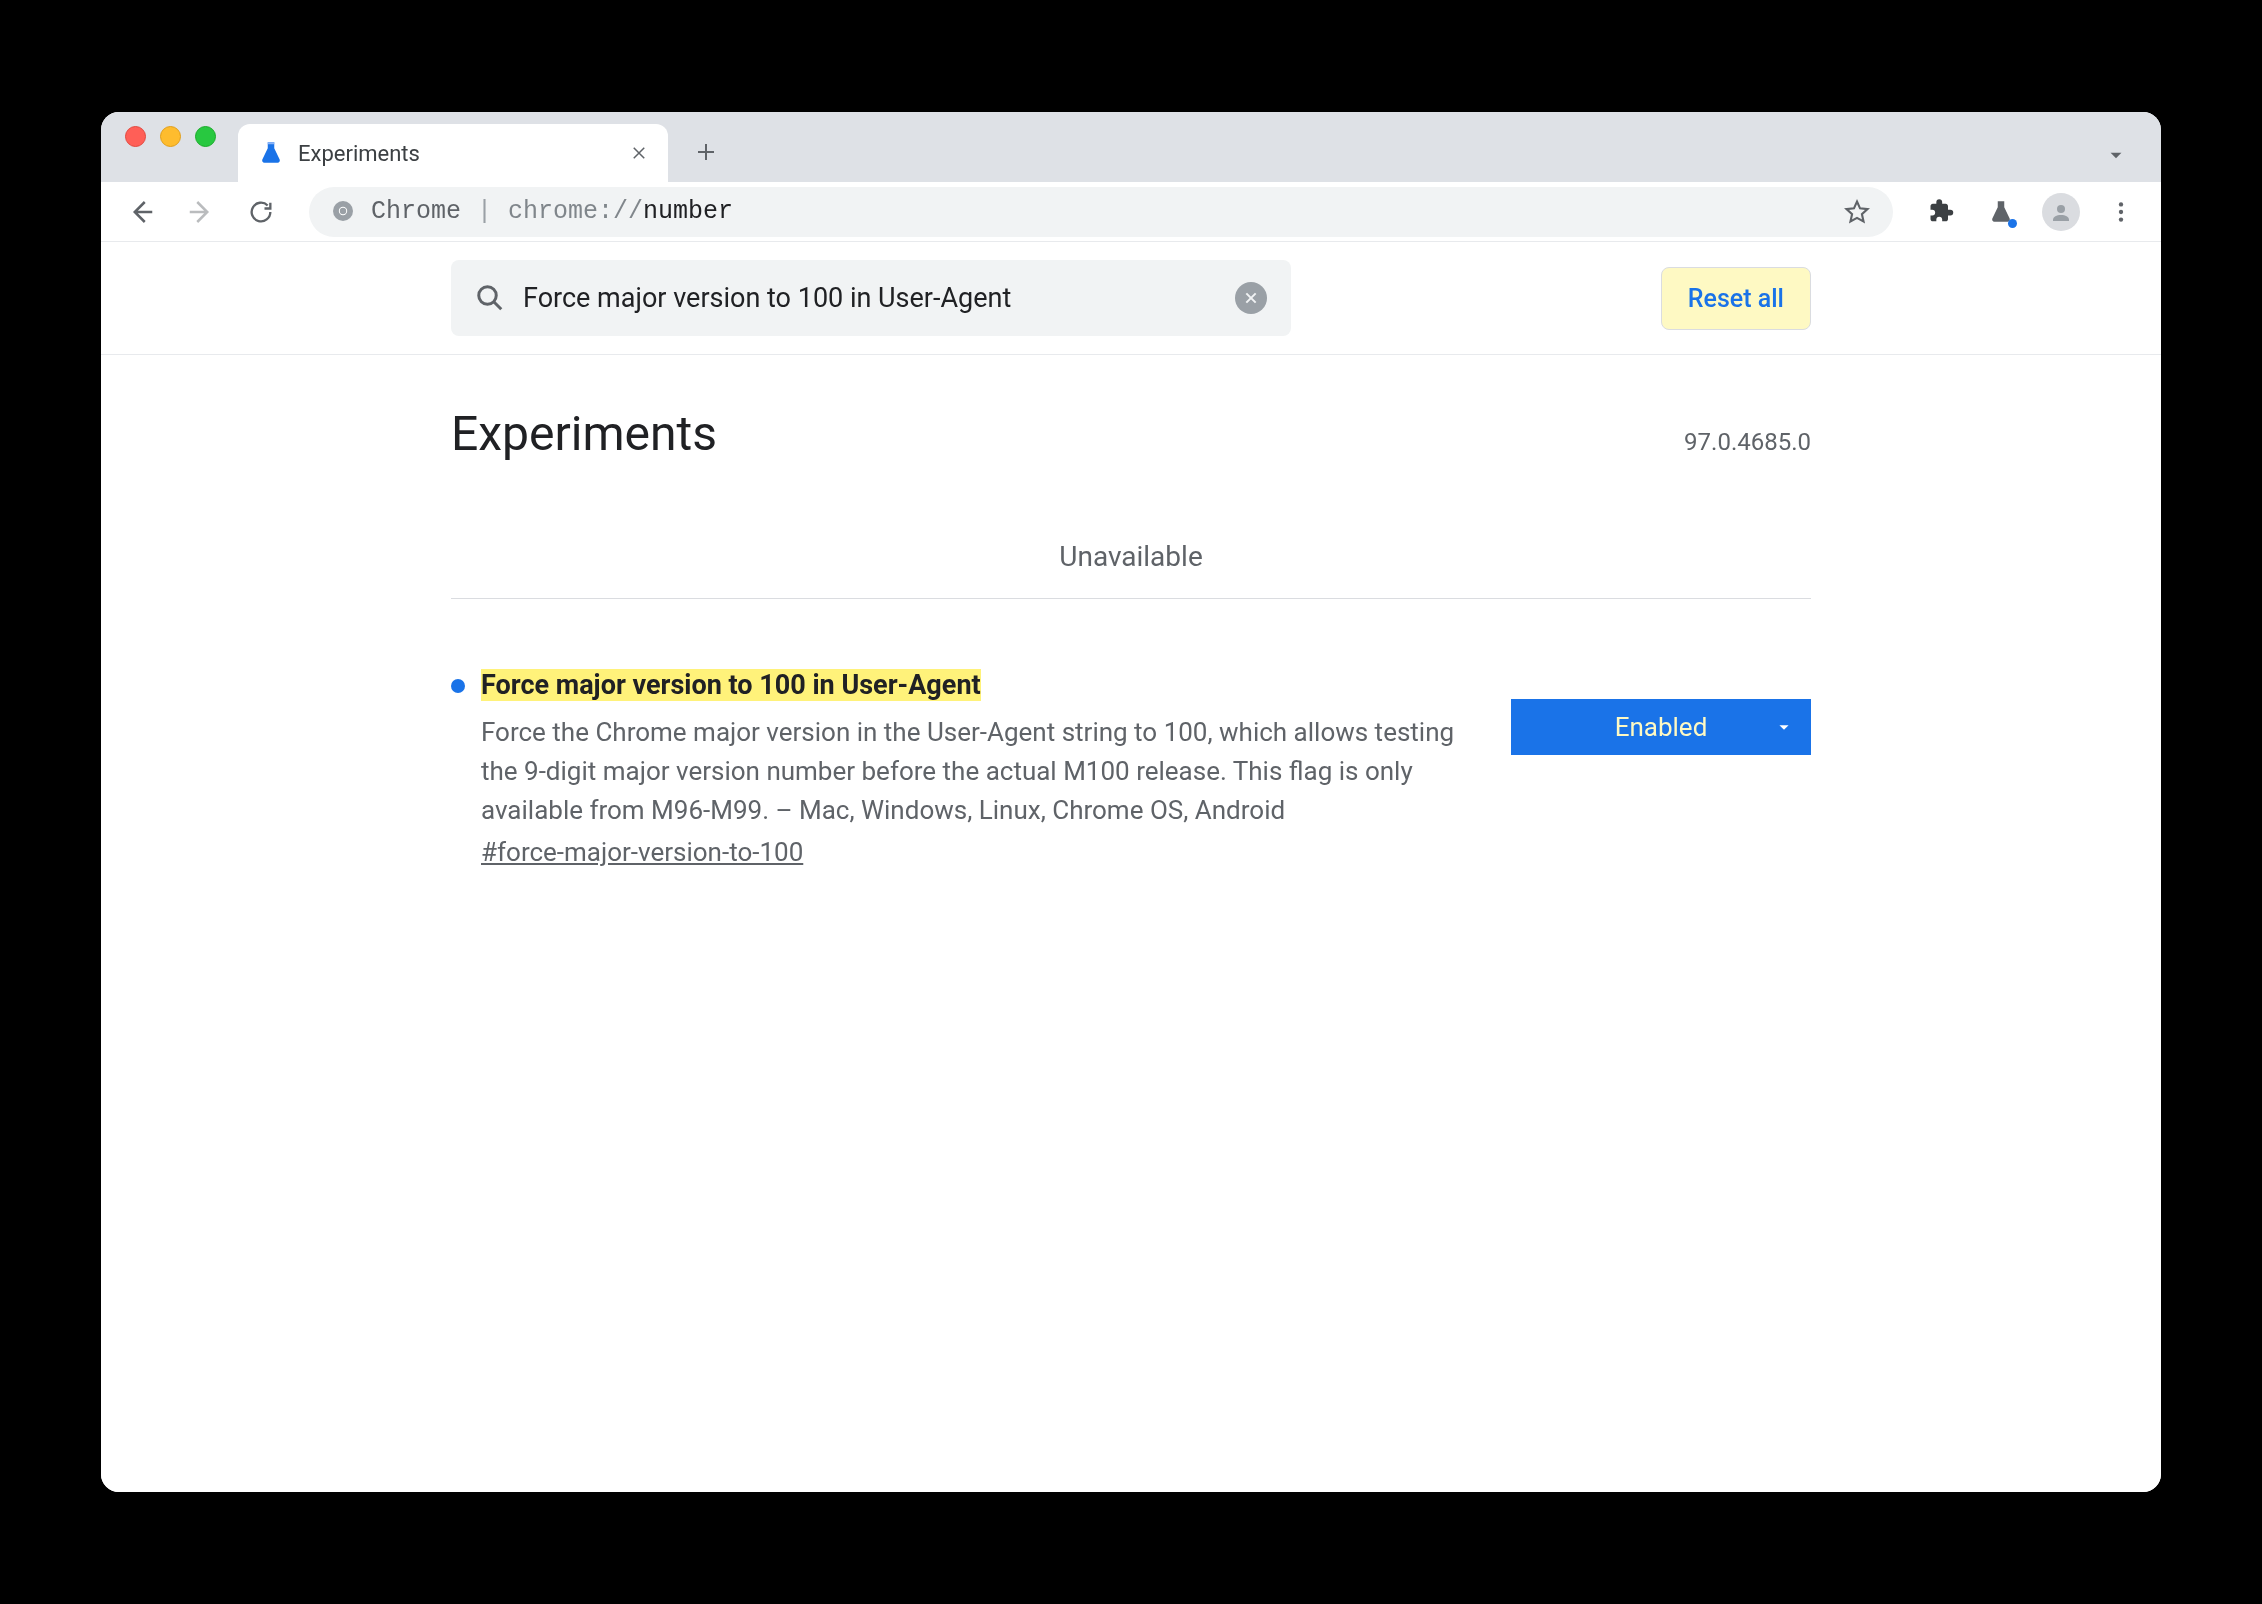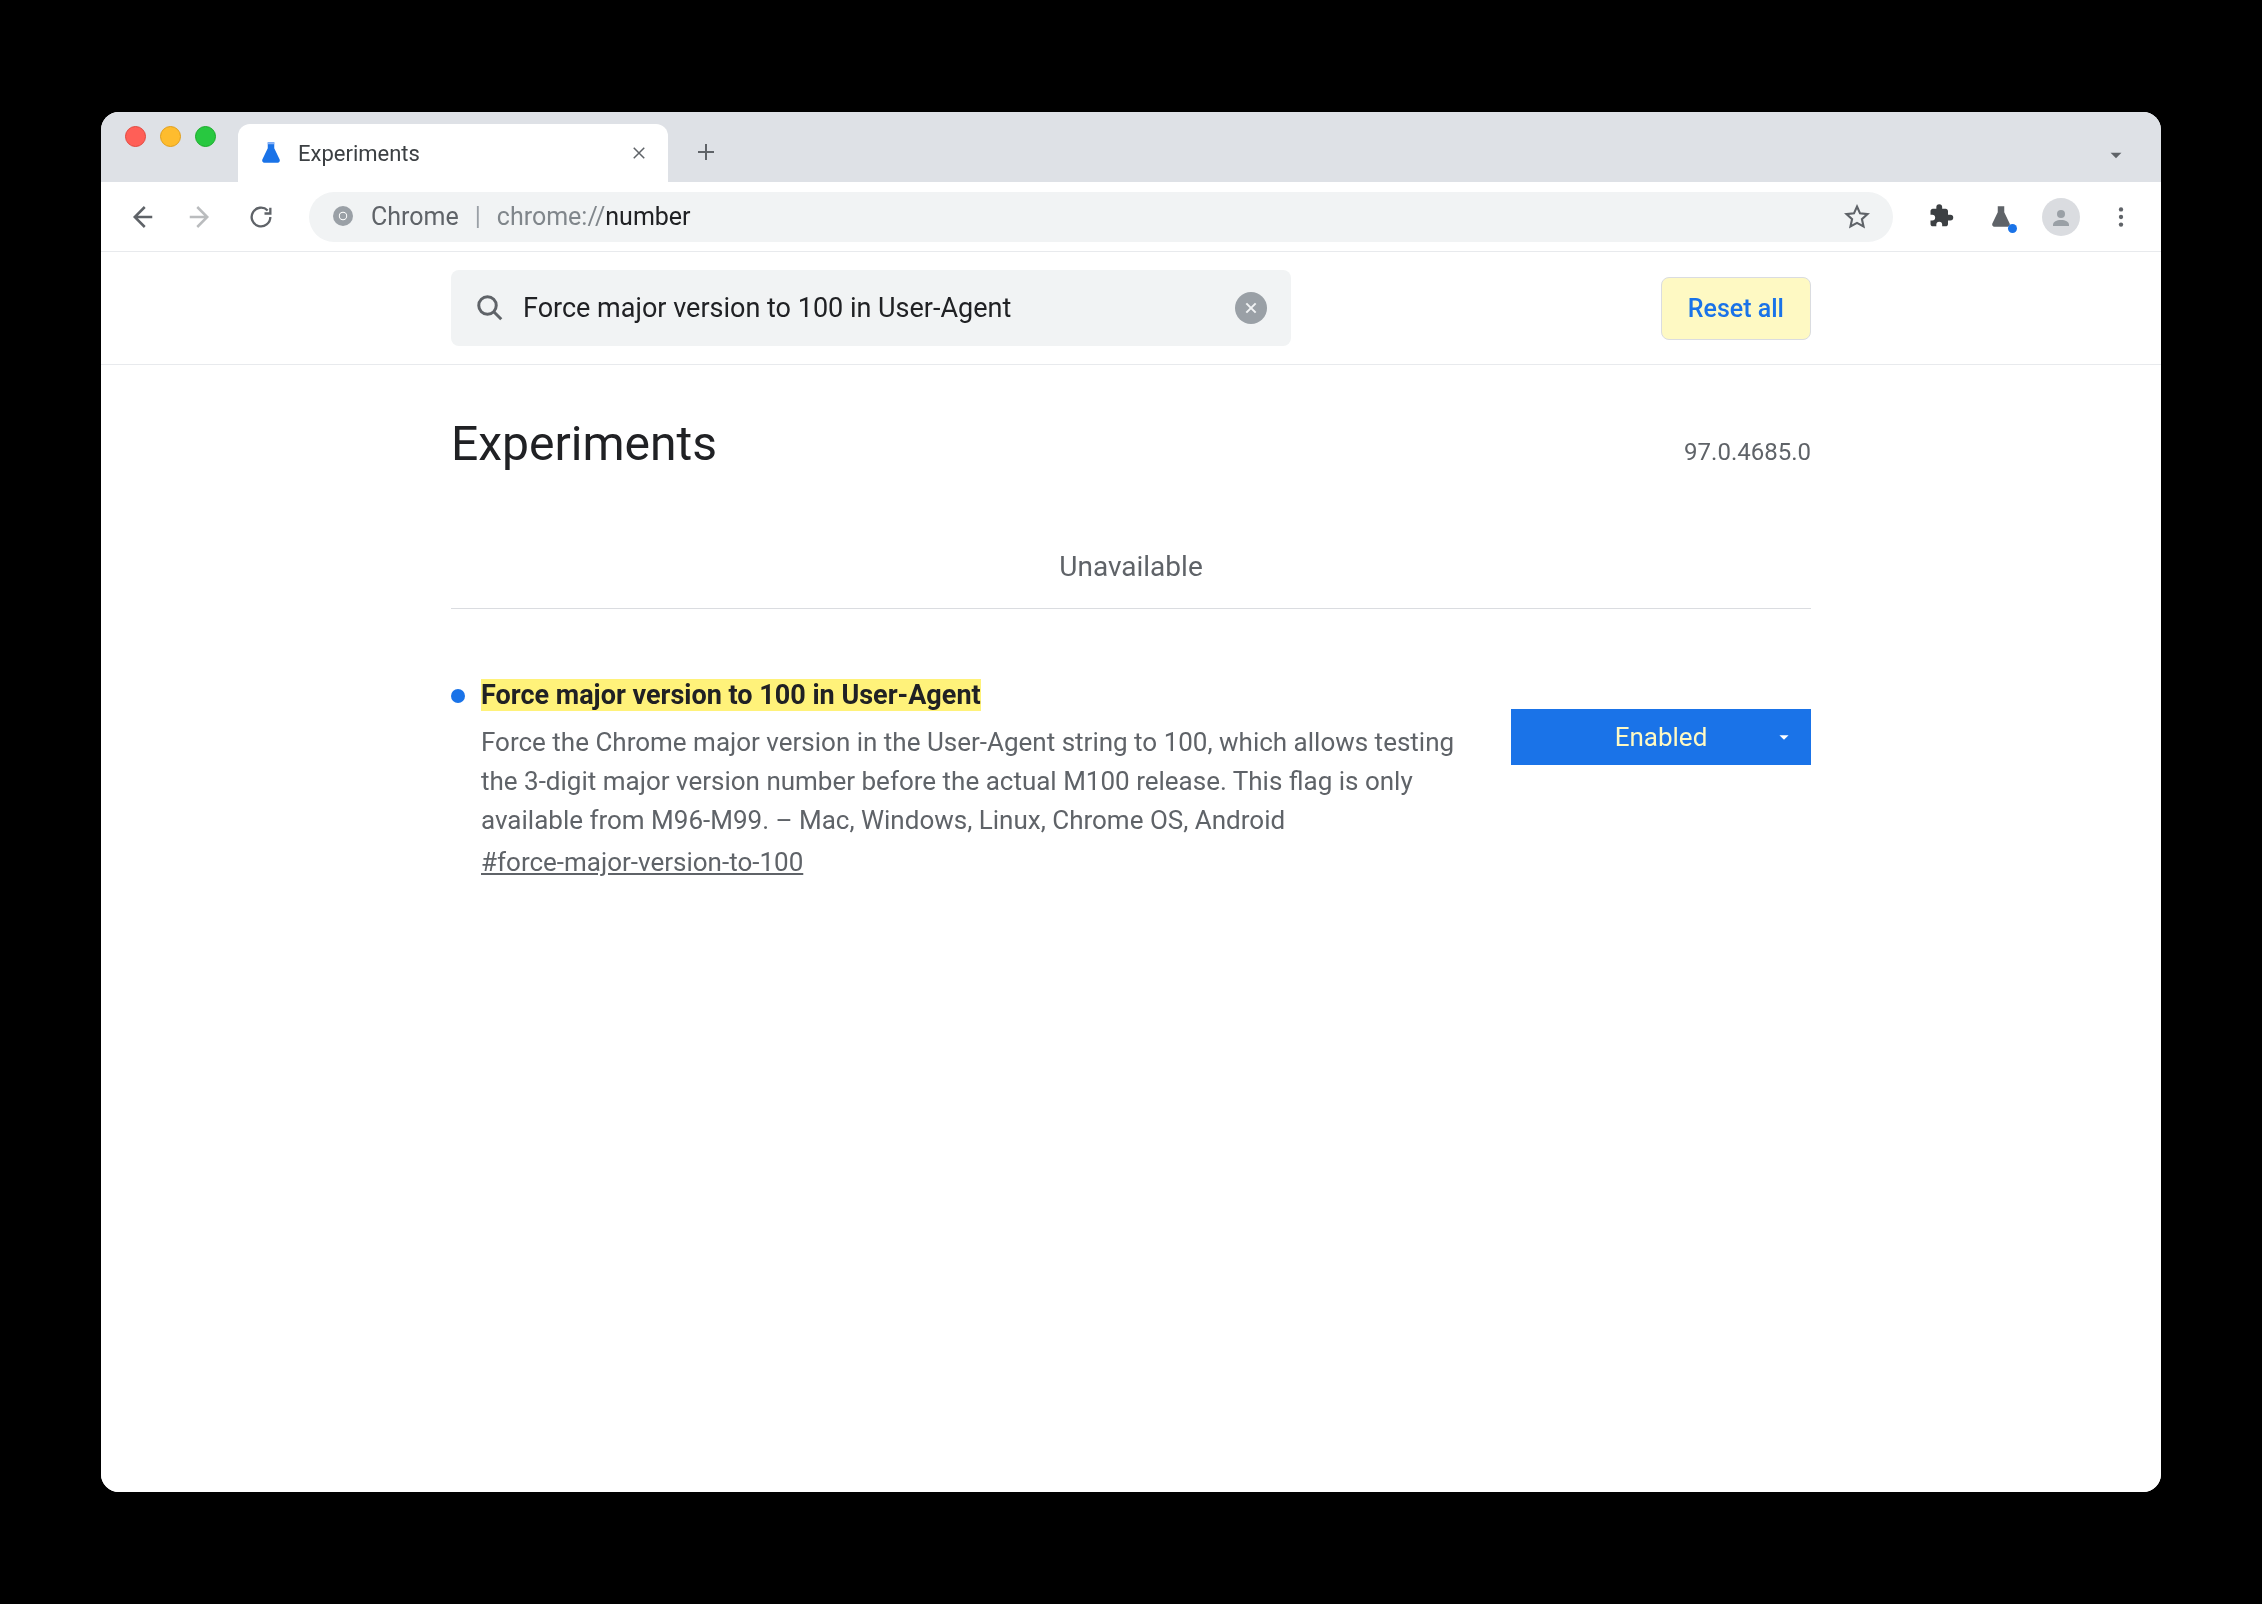--- a/index.html
+++ b/index.html
@@ -66,26 +66,27 @@
   }
   .tabbar-right {
     margin-left: auto;
     margin-right: 18px;
     margin-bottom: 14px;
     color: #5f6368;
   }
   
   .toolbar {
     background: #fff;
-    height: 70px;
+    height: 60px;
     display: flex;
     align-items: center;
     padding: 0 18px;
     gap: 16px;
     border-bottom: 1px solid #e8eaed;
+    font-family: Liberation Mono, monospace;
   }
   .nav-btn {
     width: 44px; height: 44px;
     display: flex; align-items: center; justify-content: center;
     color: #5f6368; border-radius: 50%;
   }
   .nav-btn.disabled { color: #babcbe; }
   .omnibox {
     flex: 1;
     background: #f1f3f4;
@@ -368,21 +369,21 @@
       </div>
 
       <div class="tabs">
         <div class="tabitem">Unavailable</div>
       </div>
 
       <div class="flag-row">
         <div class="flag-text" style="margin-left:30px">
           <span class="flag-dot"></span>
           <span class="flag-title">Force major version to 100 in User-Agent</span>
-          <div class="flag-desc">Force the Chrome major version in the User-Agent string to 100, which allows testing the 3-digit major version number before the actual M100 release. This flag is only available from M96-M99. – Mac, Windows, Linux, Chrome OS, Android</div>
+          <div class="flag-desc">Force the Chrome major version in the User-Agent string to 100, which allows testing the 9-digit major version number before the actual M100 release. This flag is only available from M96-M99. – Mac, Windows, Linux, Chrome OS, Android</div>
           <a class="flag-hash">#force-major-version-to-100</a>
         </div>
         <div class="flag-select">
           <span class="flag-select-label">Enabled</span>
           <span class="chev">
             <svg viewBox="0 0 24 24" width="22" height="22">
                 <path fill="#fff" d="M7 10l5 5 5-5z"></path>
               </svg>
           </span>
         </div>

